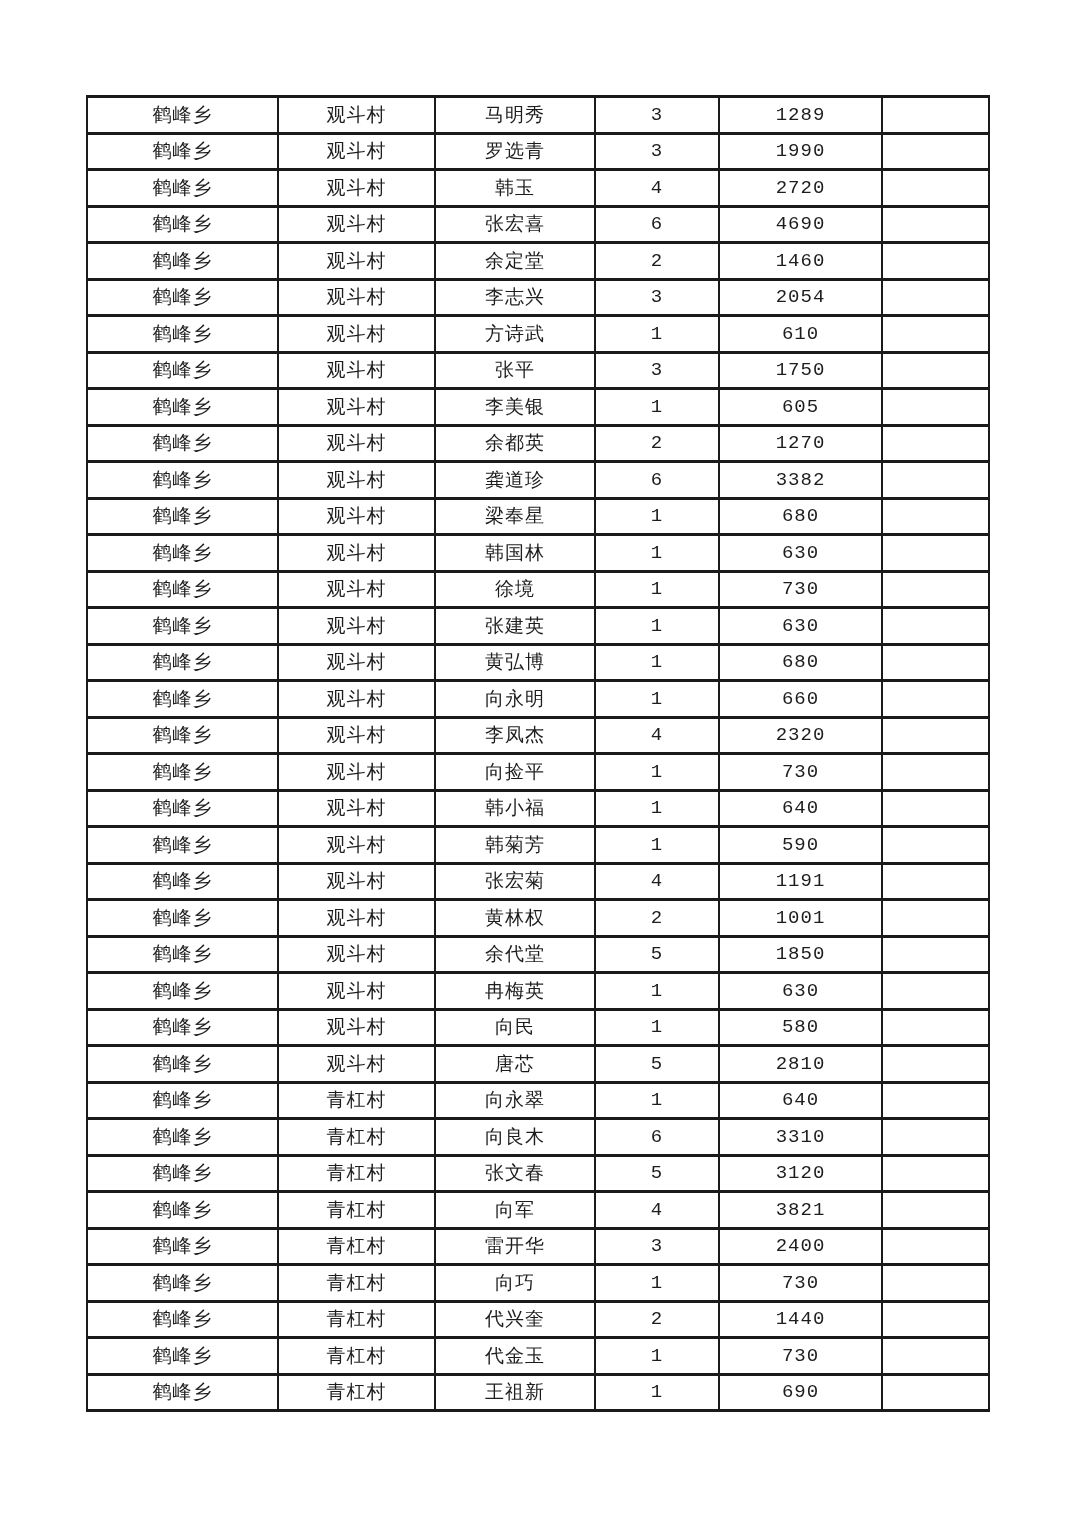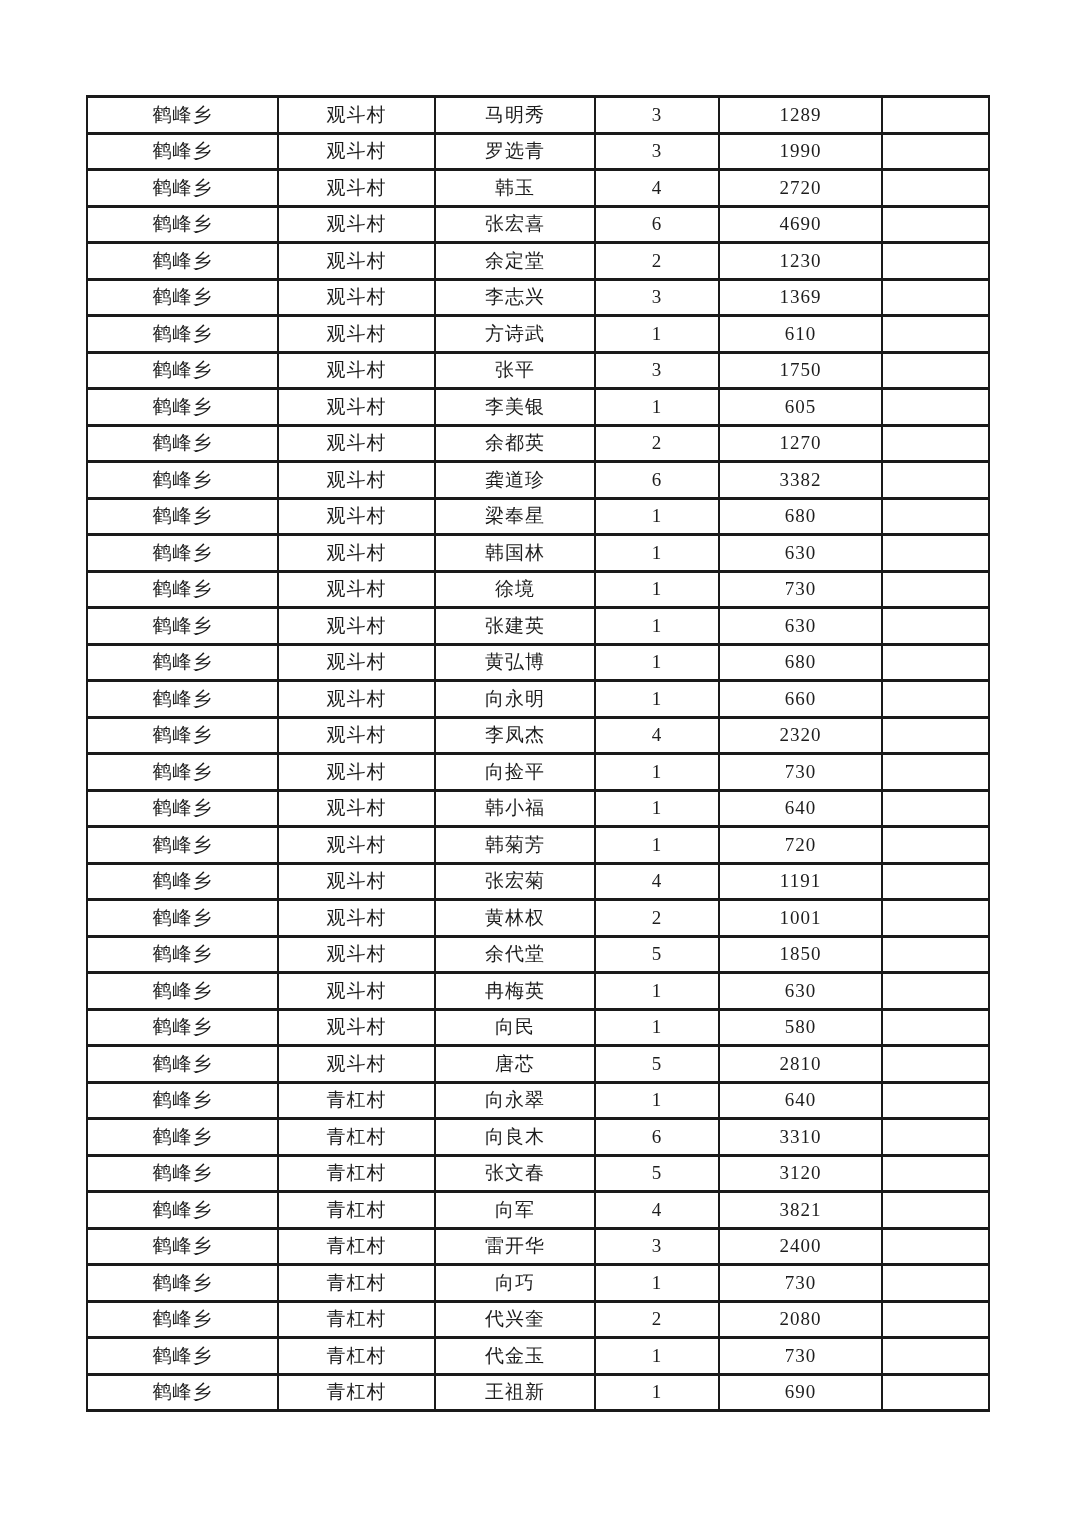--- a/index.html
+++ b/index.html
@@ -11,20 +11,21 @@
     width: 1074px;
     height: 1520px;
     font-family: "Liberation Serif", "DejaVu Serif", serif;
   }
   .page {
     position: relative;
     width: 1074px;
     height: 1520px;
     background: #ffffff;
     overflow: hidden;
+    font-family: Liberation Mono, monospace;
   }
   table.data-table {
     position: absolute;
     left: 86px;
     top: 95px;
     width: 902px;
     border-collapse: collapse;
     table-layout: fixed;
     background: #ffffff;
   }
@@ -94,29 +95,29 @@
           <td>张宏喜</td>
           <td>6</td>
           <td>4690</td>
           <td></td>
         </tr>
         <tr>
           <td>鹤峰乡</td>
           <td>观斗村</td>
           <td>余定堂</td>
           <td>2</td>
-          <td>1230</td>
+          <td>1460</td>
           <td></td>
         </tr>
         <tr>
           <td>鹤峰乡</td>
           <td>观斗村</td>
           <td>李志兴</td>
           <td>3</td>
-          <td>1369</td>
+          <td>2054</td>
           <td></td>
         </tr>
         <tr>
           <td>鹤峰乡</td>
           <td>观斗村</td>
           <td>方诗武</td>
           <td>1</td>
           <td>610</td>
           <td></td>
         </tr>
@@ -222,21 +223,21 @@
           <td>韩小福</td>
           <td>1</td>
           <td>640</td>
           <td></td>
         </tr>
         <tr>
           <td>鹤峰乡</td>
           <td>观斗村</td>
           <td>韩菊芳</td>
           <td>1</td>
-          <td>720</td>
+          <td>590</td>
           <td></td>
         </tr>
         <tr>
           <td>鹤峰乡</td>
           <td>观斗村</td>
           <td>张宏菊</td>
           <td>4</td>
           <td>1191</td>
           <td></td>
         </tr>
@@ -326,21 +327,21 @@
           <td>向巧</td>
           <td>1</td>
           <td>730</td>
           <td></td>
         </tr>
         <tr>
           <td>鹤峰乡</td>
           <td>青杠村</td>
           <td>代兴奎</td>
           <td>2</td>
-          <td>2080</td>
+          <td>1440</td>
           <td></td>
         </tr>
         <tr>
           <td>鹤峰乡</td>
           <td>青杠村</td>
           <td>代金玉</td>
           <td>1</td>
           <td>730</td>
           <td></td>
         </tr>

